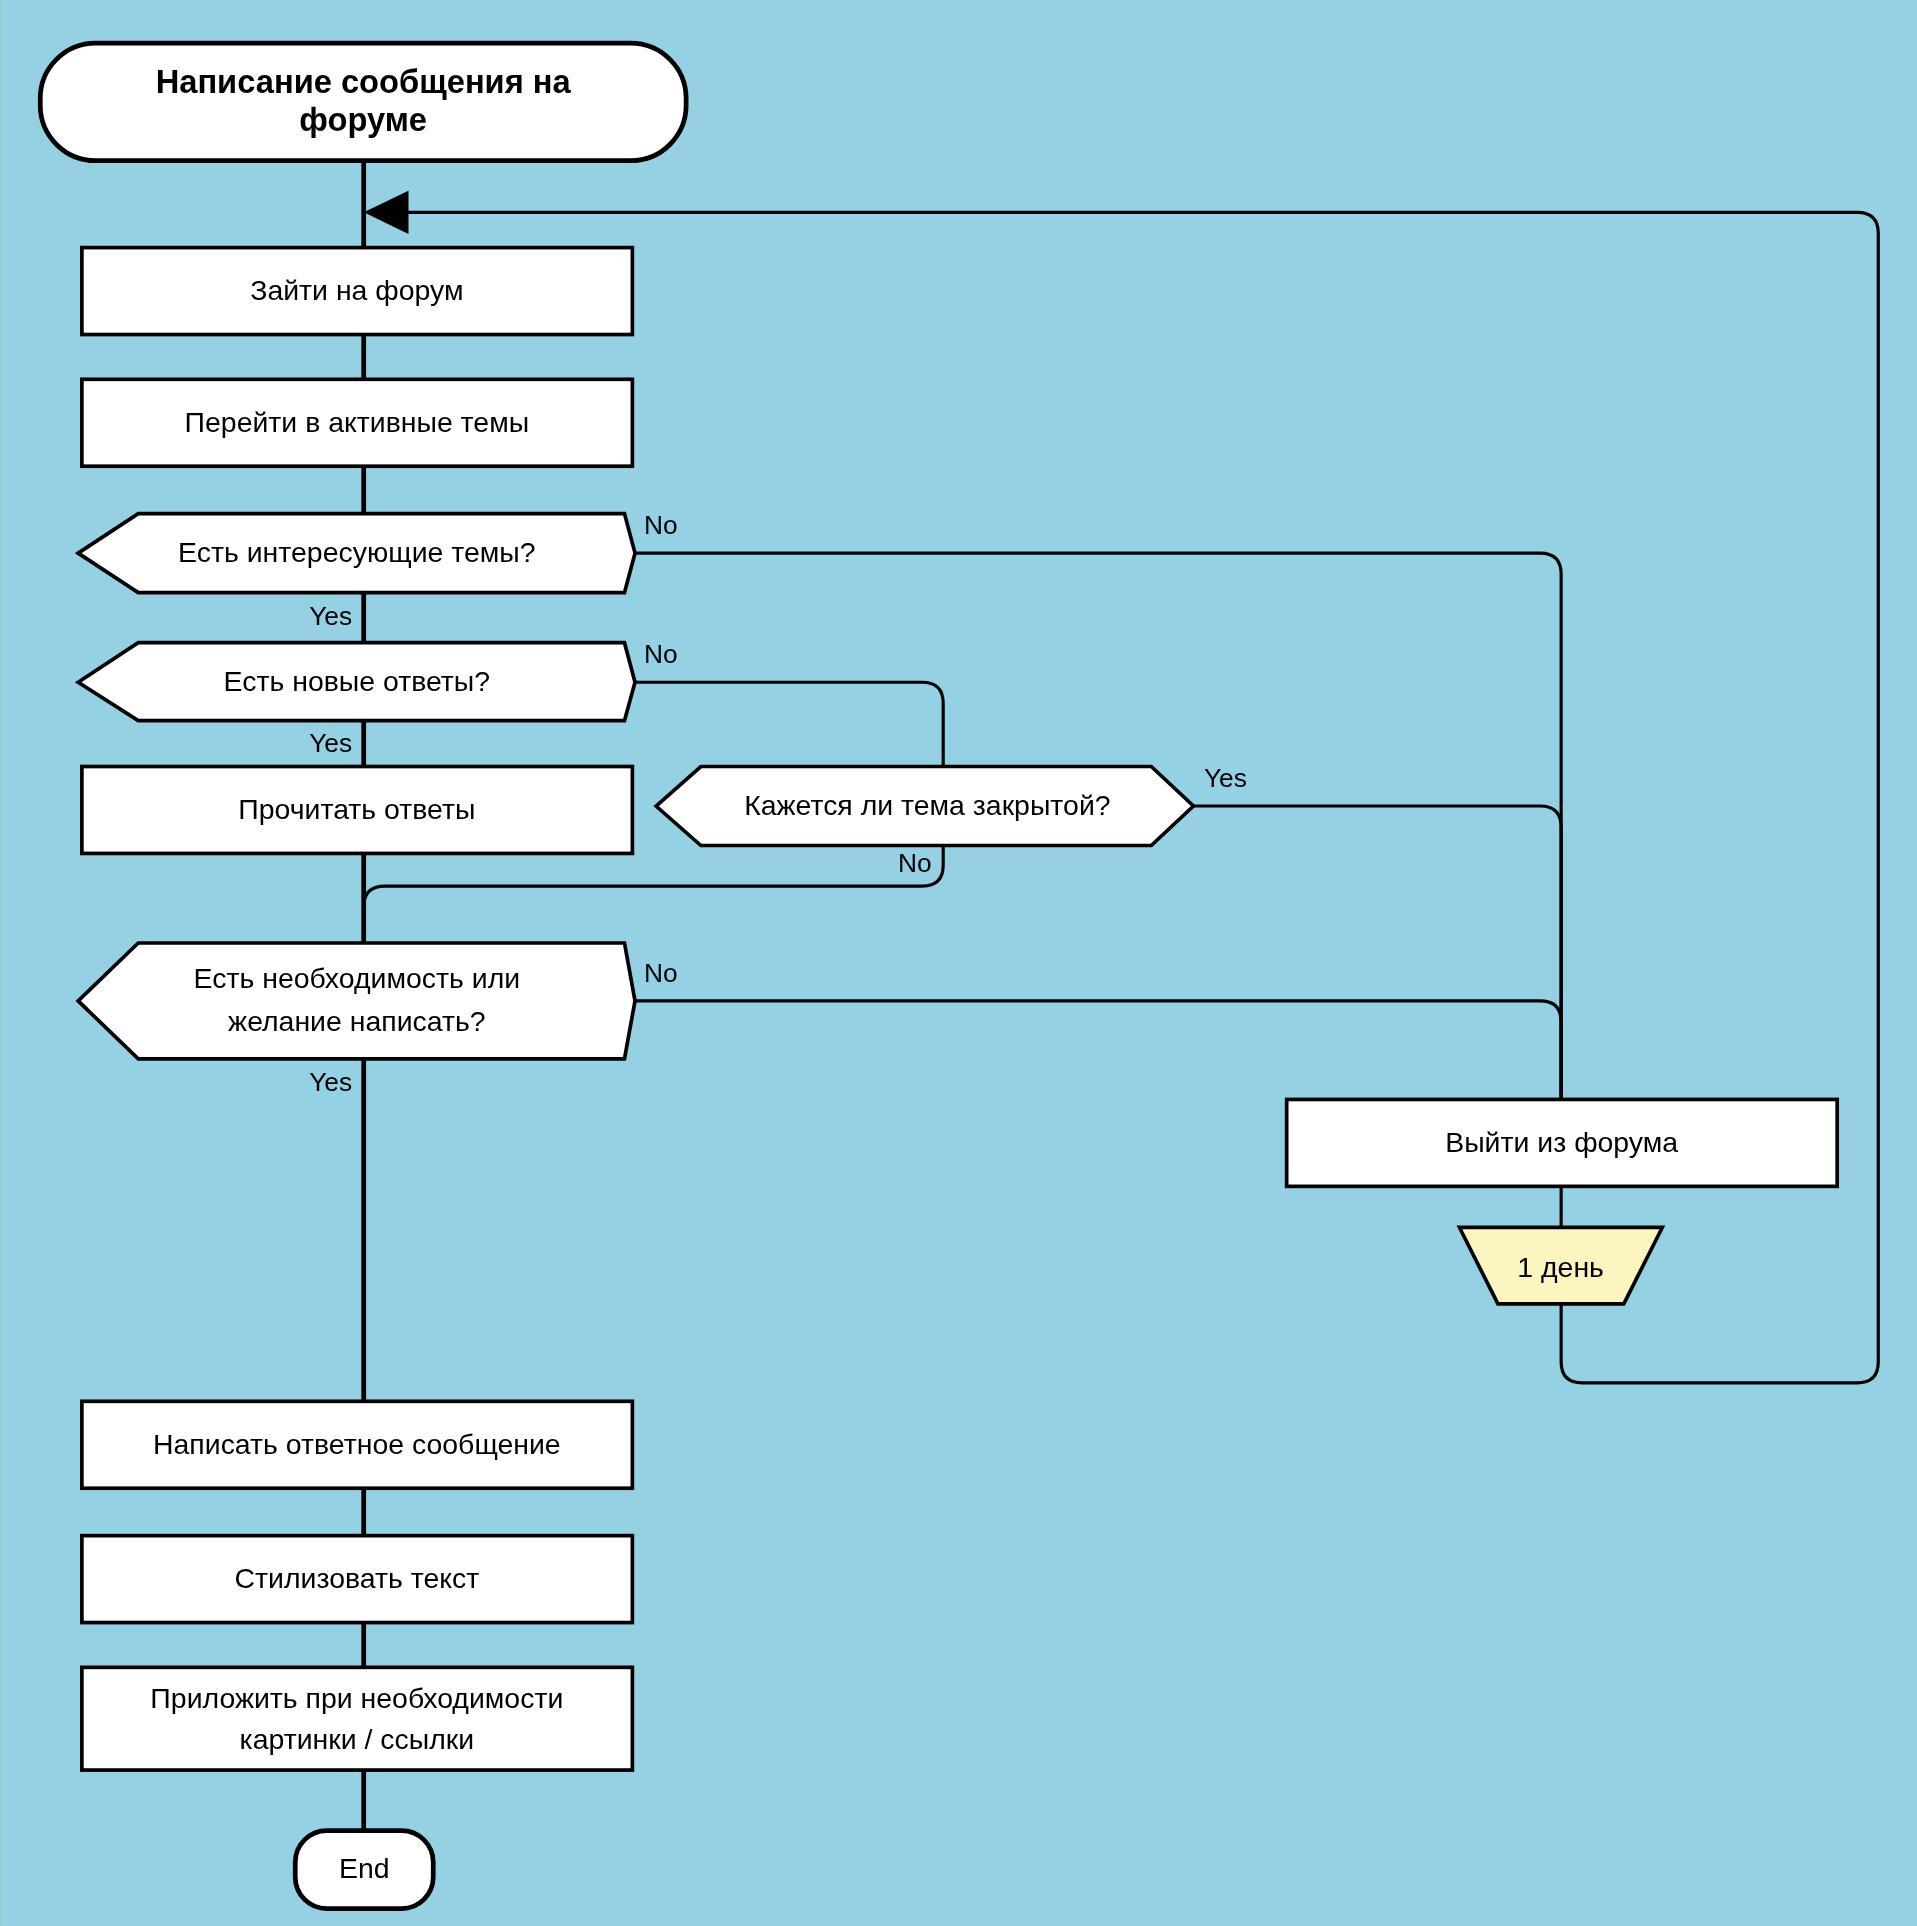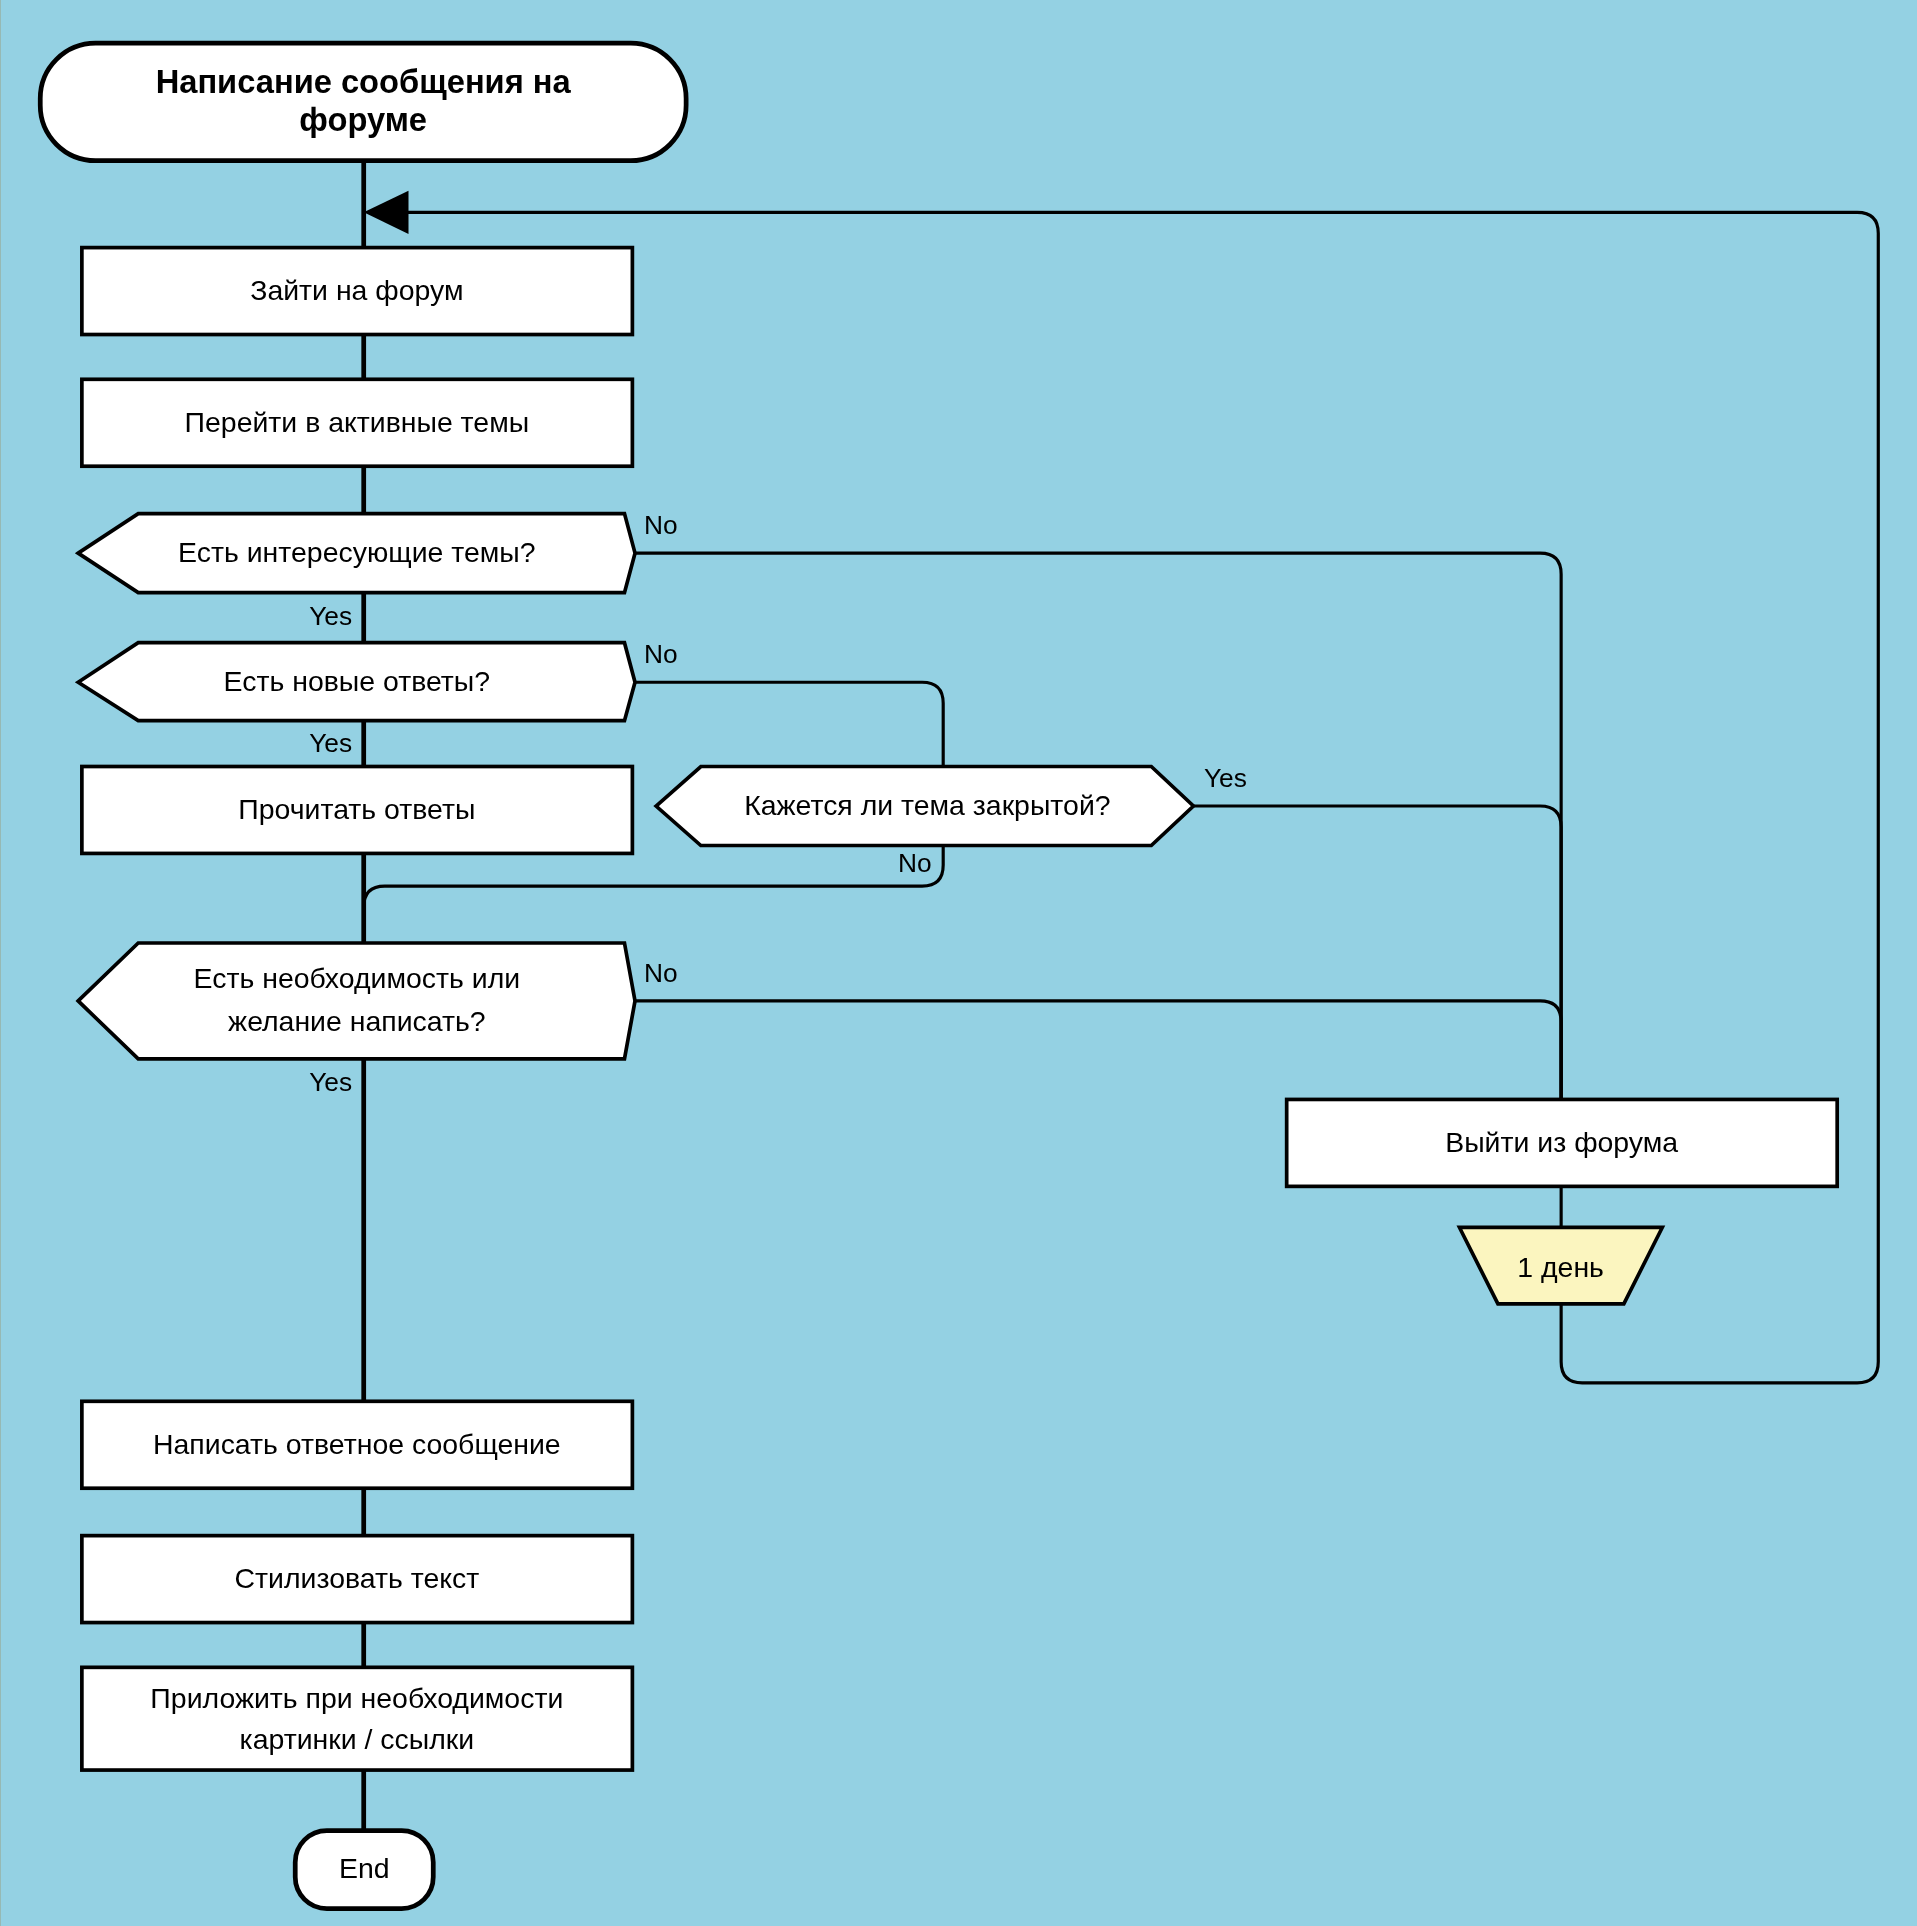--- a/index.html
+++ b/index.html
@@ -10,21 +10,21 @@
   body {
     width: 1918px;
     height: 1926px;
     overflow: hidden;
     font-family: "Liberation Sans", sans-serif;
   }
   #flowchart-root {
     position: relative;
     width: 1918px;
     height: 1926px;
-    background: #a16207;
+    background: #84cc16;
   }
   svg.chart-canvas {
     display: block;
     width: 1918px;
     height: 1926px;
   }
   .shape-fill-white { fill: #ffffff; }
   .shape-fill-yellow { fill: #fbf5bf; }
   .node-outline {
     stroke: #000000;

